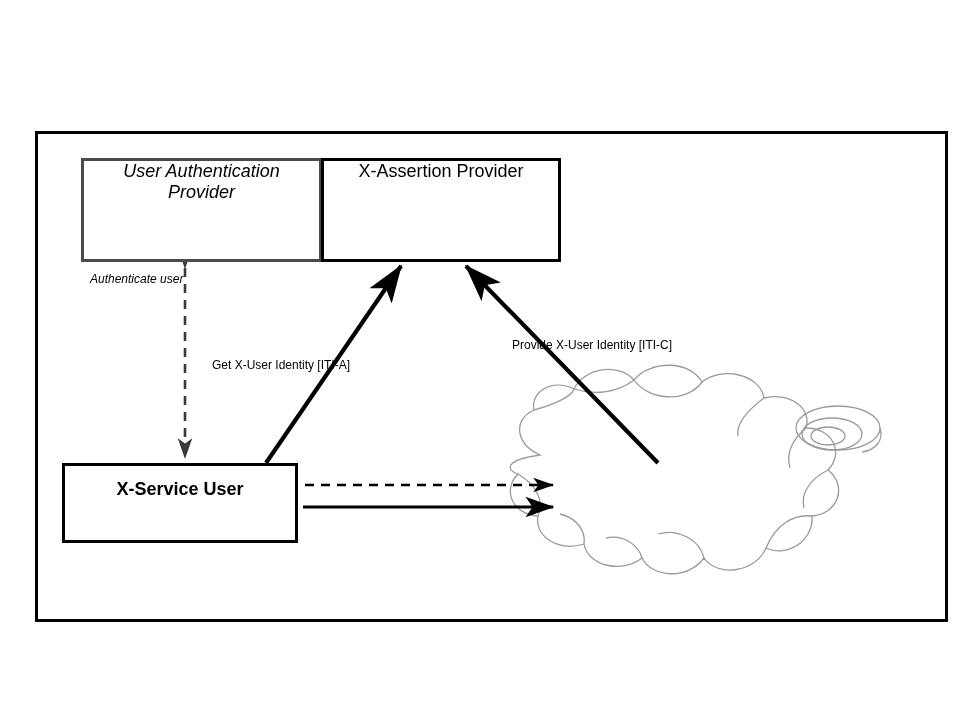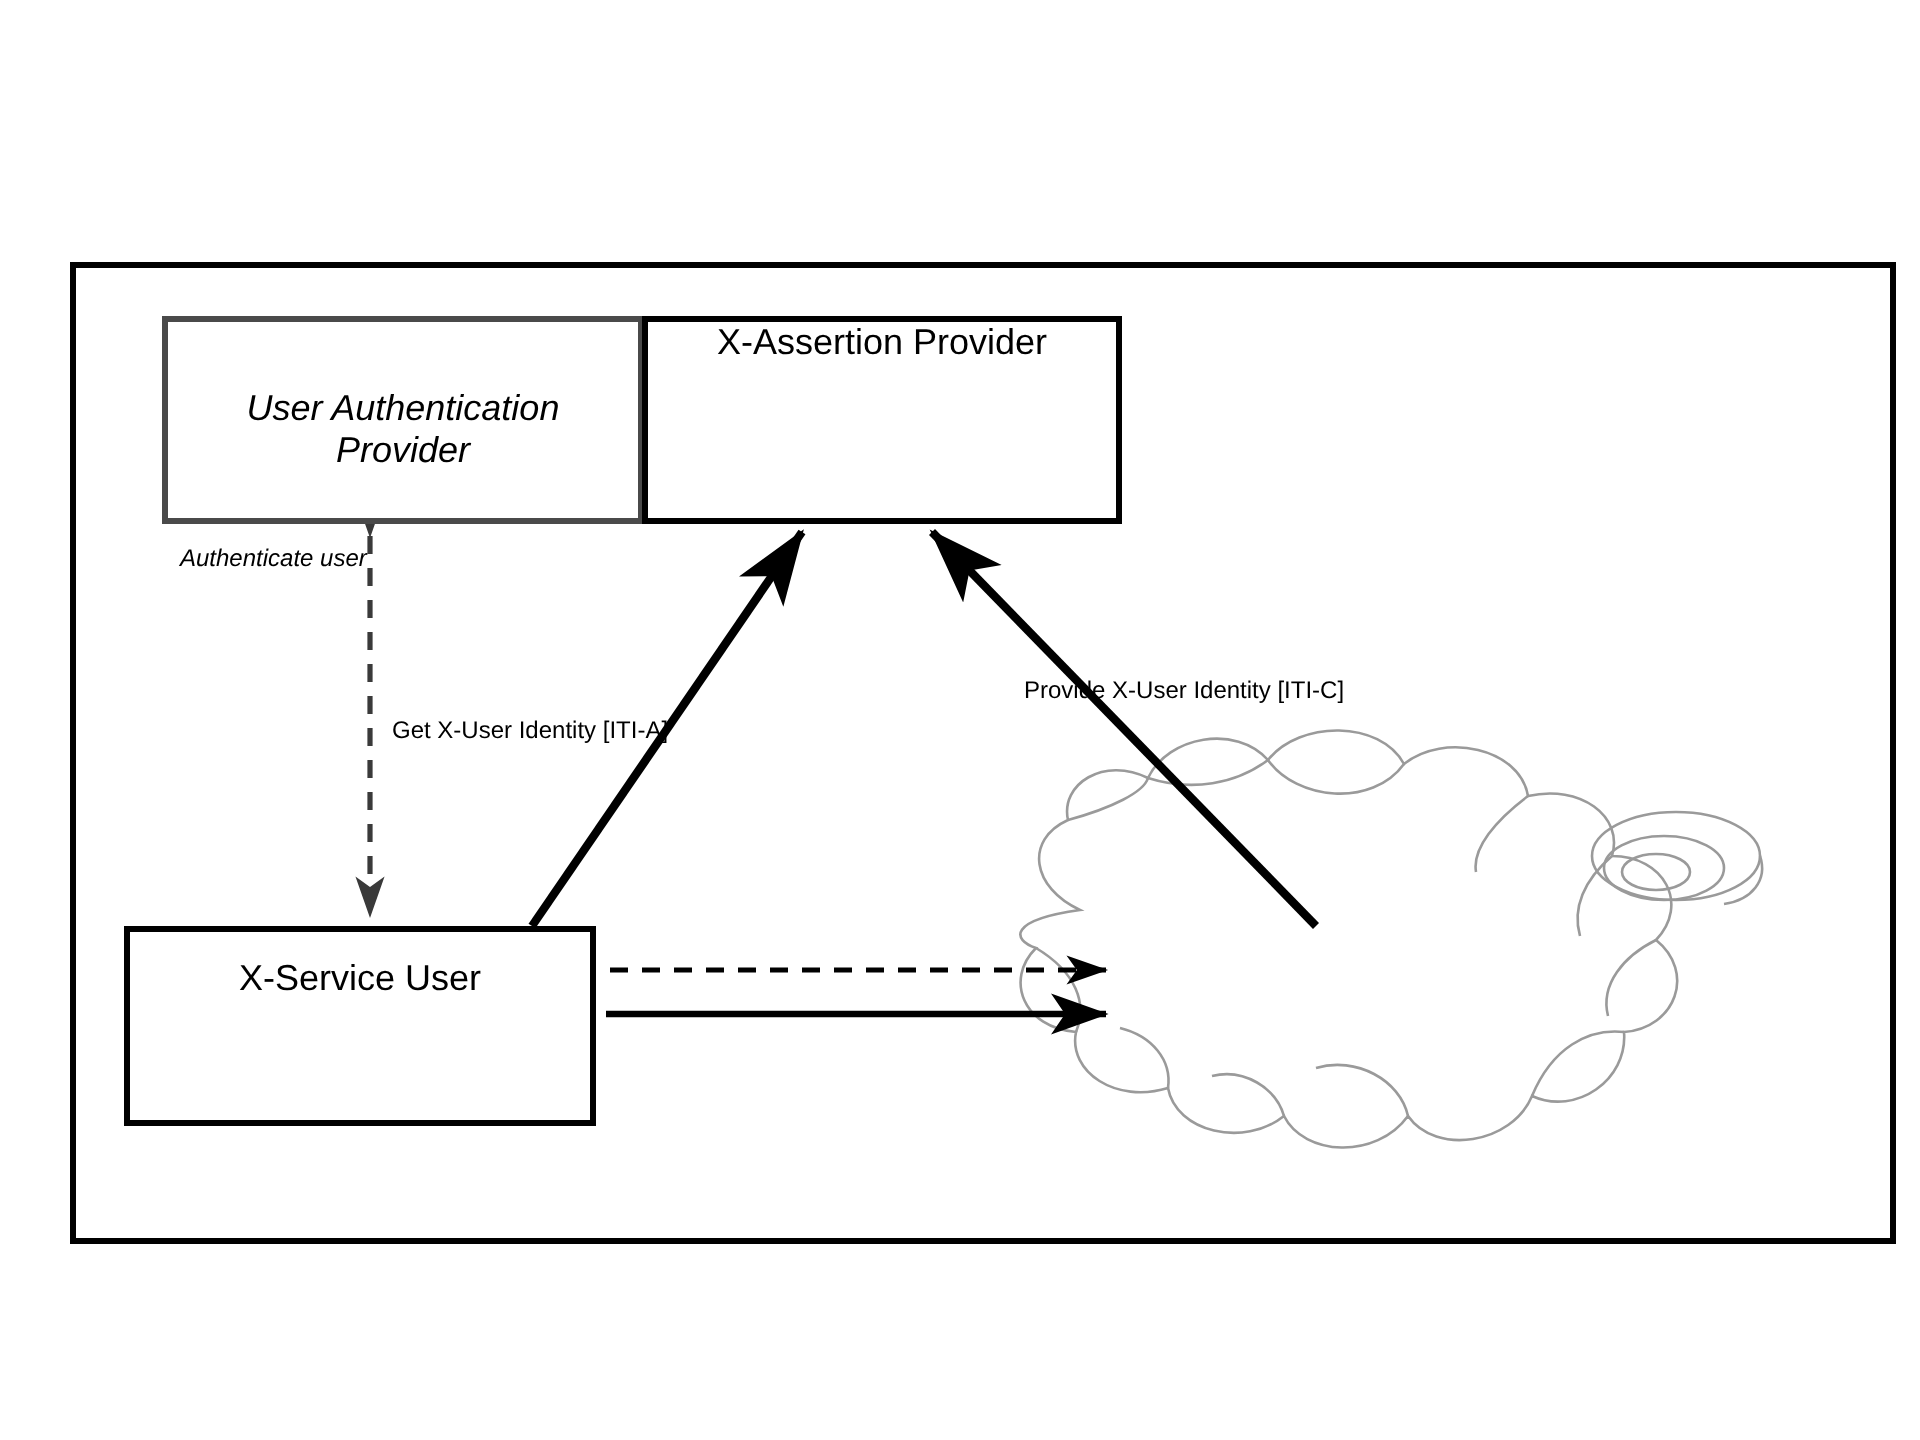--- a/index.html
+++ b/index.html
@@ -56,40 +56,40 @@
     left: 81px;
     top: 158px;
     width: 241px;
     height: 104px;
     border: 3px solid #4a4a4a;
     align-items: flex-start;
   }
   #box-uap .node-label {
     font-style: italic;
     font-size: 18px;
-    padding-top: 33px;
   }
   #box-xap {
     left: 321px;
     top: 158px;
     width: 240px;
     height: 104px;
     border: 3px solid #000000;
     align-items: flex-start;
   }
   #box-xap .node-label {
     font-size: 18px;
   }
   #box-xsu {
     left: 62px;
     top: 463px;
     width: 236px;
-    height: 100px;
+    height: 80px;
     border: 3px solid #000000;
     align-items: flex-start;
+    font-weight: bold;
   }
   #box-xsu .node-label {
     font-size: 18px;
     padding-top: 13px;
   }
   #box-xsp {
     left: 559px;
     top: 462px;
     width: 337px;
     height: 81px;
@@ -104,21 +104,21 @@
     position: absolute;
     color: #000000;
     font-size: 12px;
     line-height: 1.25;
     white-space: pre-line;
     background: transparent;
   }
   .edge-label.italic { font-style: italic; }
 
   #lbl-authenticate { left: 90px;  top: 272px; }
-  #lbl-get-identity { left: 196px; top: 358px; }
+  #lbl-get-identity { left: 212px; top: 358px; }
   #lbl-verify       { left: 512px; top: 338px; }
   #lbl-request      { left: 344px; top: 435px; }
   #lbl-provide      { left: 306px; top: 525px; text-align: left; }
 </style>
 </head>
 <body>
 
 <div id="canvas">
 
   <div class="outer-frame"></div>

